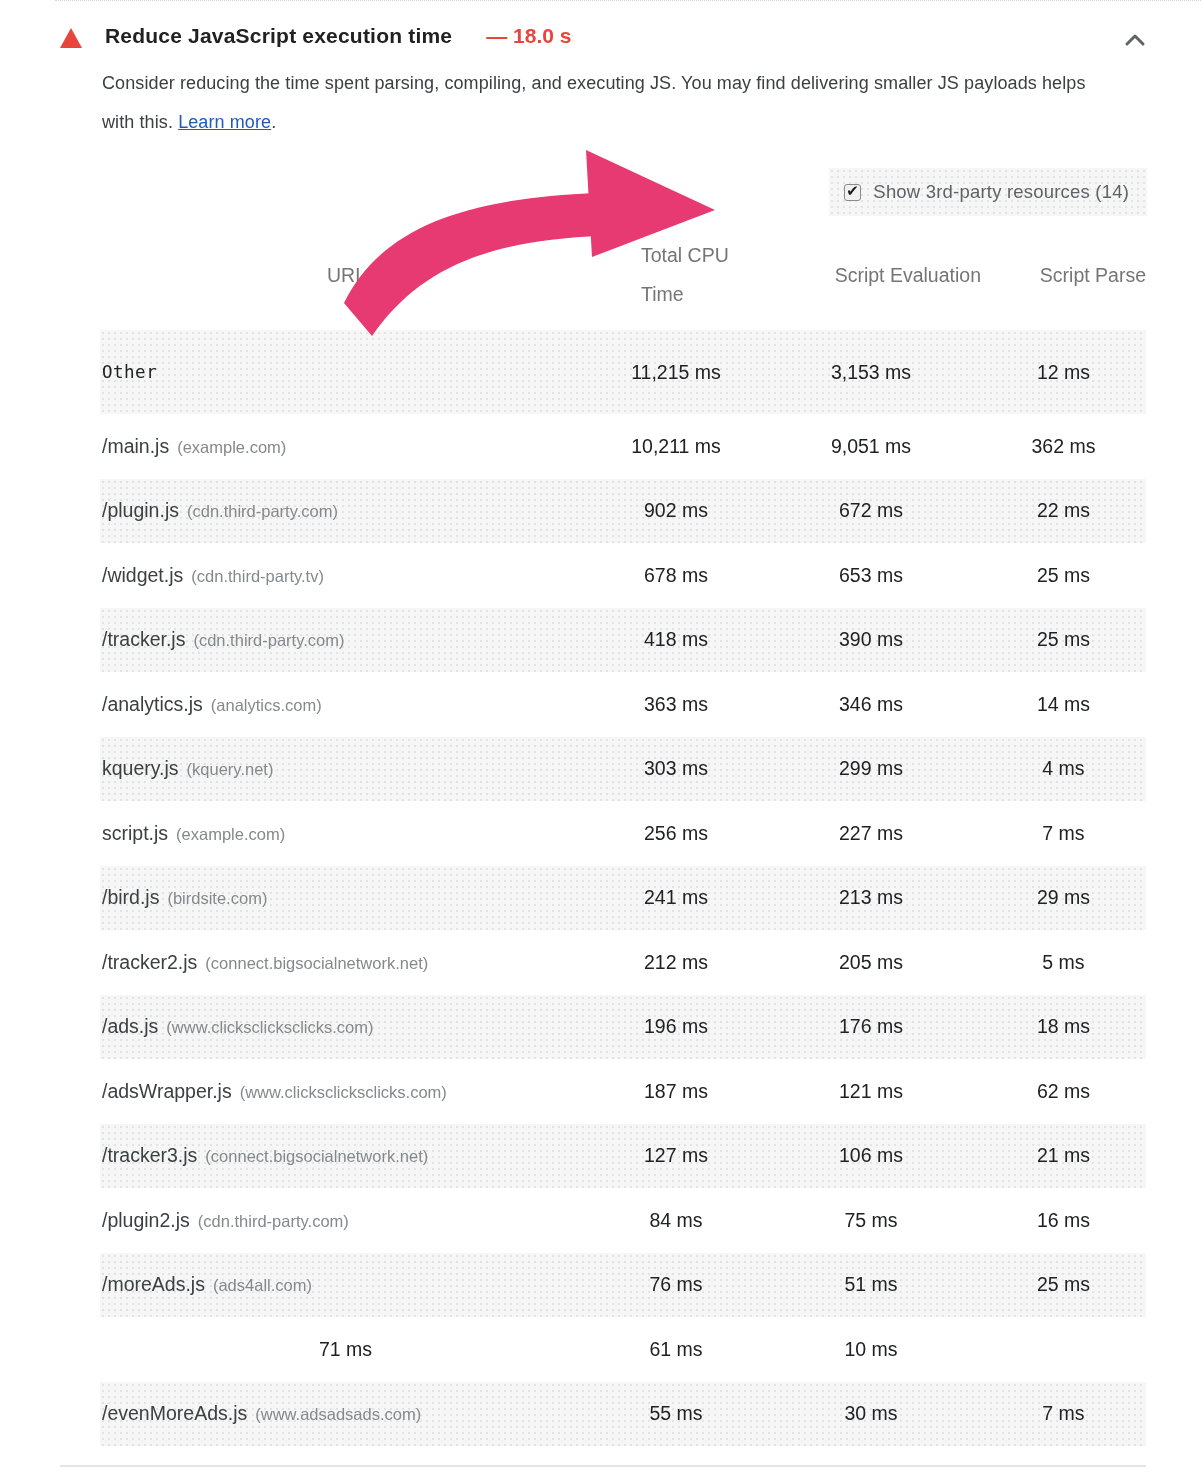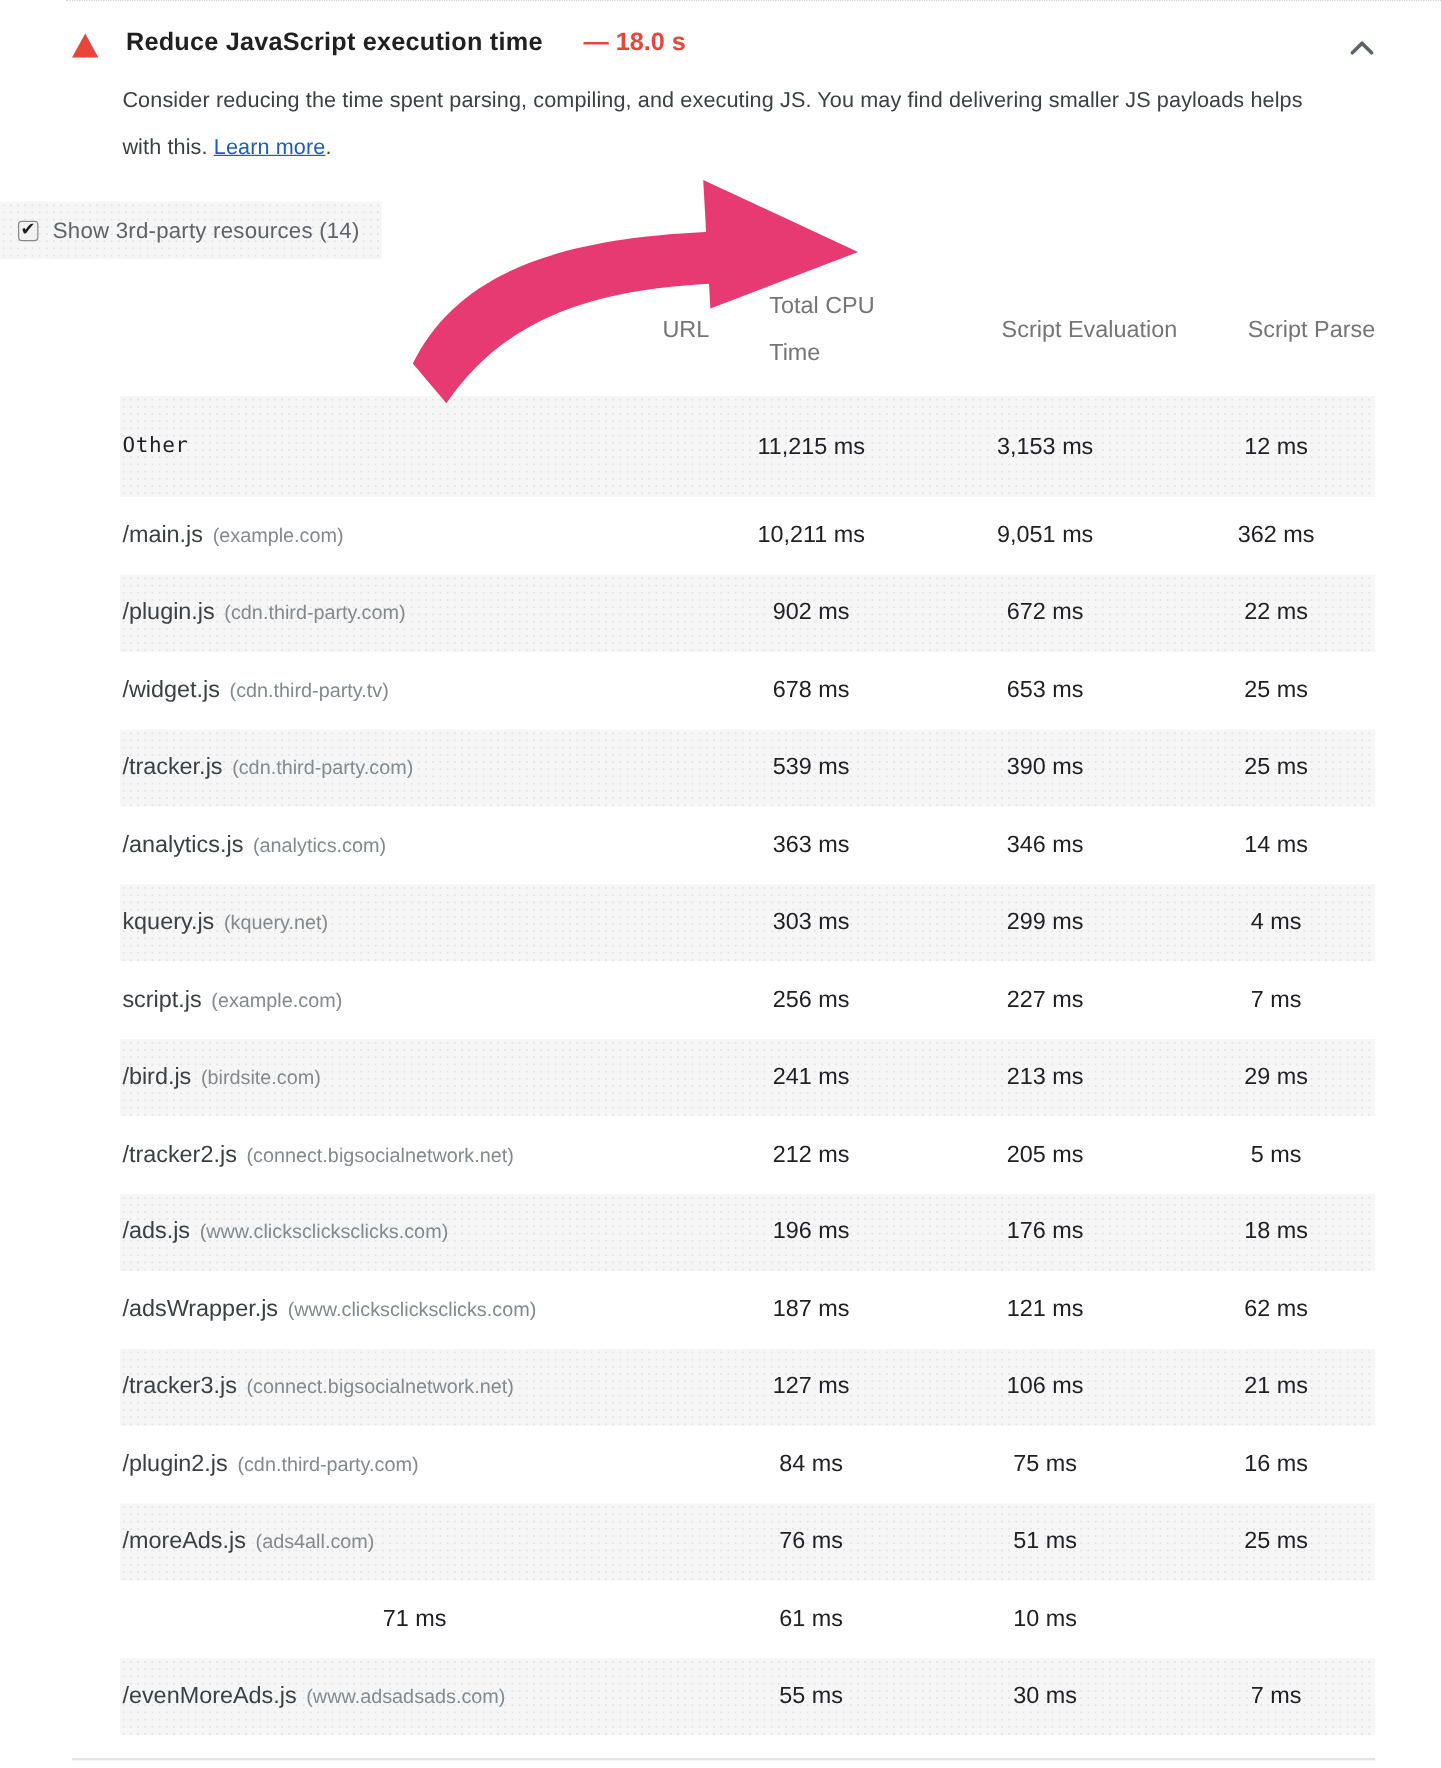--- a/index.html
+++ b/index.html
@@ -50,21 +50,21 @@
   .description{
     margin:16px 98px 0 102px;
     font-size:18px;line-height:39px;color:#3c4043;
     letter-spacing:.1px;
   }
   .description a{color:var(--link-blue,#1d5bbf);text-decoration:underline;cursor:pointer;}
   
   .arrow-svg{position:absolute;left:330px;top:140px;width:395px;height:205px;color:var(--arrow-pink,#e83a72);pointer-events:none;}
   
   .toggle-row{
-    display:flex;
+    display:flex;justify-content:flex-end;
     margin:26px 54px 0 0;
     position:relative;z-index:2;
   }
   .dotbg{
     background-color:#f6f6f6;
     background-image:radial-gradient(circle,#e3e3e3 .9px,transparent 1px);
     background-size:6px 6px;
   }
   .toggle-box{
     display:flex;align-items:center;
@@ -88,21 +88,21 @@
   }
   
   .table{margin:6px 55px 0 100px;width:1046px;}
   .thead{
     display:grid;grid-template-columns:491px 170px 220px 165px;
     align-items:center;
     padding:14px 0 16px 0;
     color:#757575;font-size:19.5px;
   }
   .thead .h{text-align:right;line-height:39px;}
-  .thead .h-url{text-align:right;padding-left:2px;}
+  .thead .h-url{text-align:center;padding-left:2px;}
   .h-total .wrapspan{display:inline-block;width:120px;text-align:left;}
   .row{
     display:grid;grid-template-columns:491px 170px 220px 165px;
     align-items:center;height:64.5px;
   }
   .row.tall{height:84px;}
   .urlcell{padding-left:2px;white-space:nowrap;overflow:hidden;}
   .url-name{font-size:19.5px;color:#3c4043;}
   .mono-row .url-name{font-family:"DejaVu Sans Mono","Liberation Mono",monospace;font-size:17.5px;color:#202124;letter-spacing:.5px;}
   .url-origin{font-size:16.5px;color:#84898d;margin-left:8px;}
@@ -186,21 +186,21 @@
     </div>
     <div class="num">678 ms</div>
     <div class="num">653 ms</div>
     <div class="num">25 ms</div>
   </div>
 
   <div class="row dotbg">
     <div class="urlcell">
       <span class="url-name">/tracker.js</span><span class="url-origin">(cdn.third-party.com)</span>
     </div>
-    <div class="num">539 ms</div>
+    <div class="num">418 ms</div>
     <div class="num">390 ms</div>
     <div class="num">25 ms</div>
   </div>
 
   <div class="row">
     <div class="urlcell">
       <span class="url-name">/analytics.js</span><span class="url-origin">(analytics.com)</span>
     </div>
     <div class="num">363 ms</div>
     <div class="num">346 ms</div>

